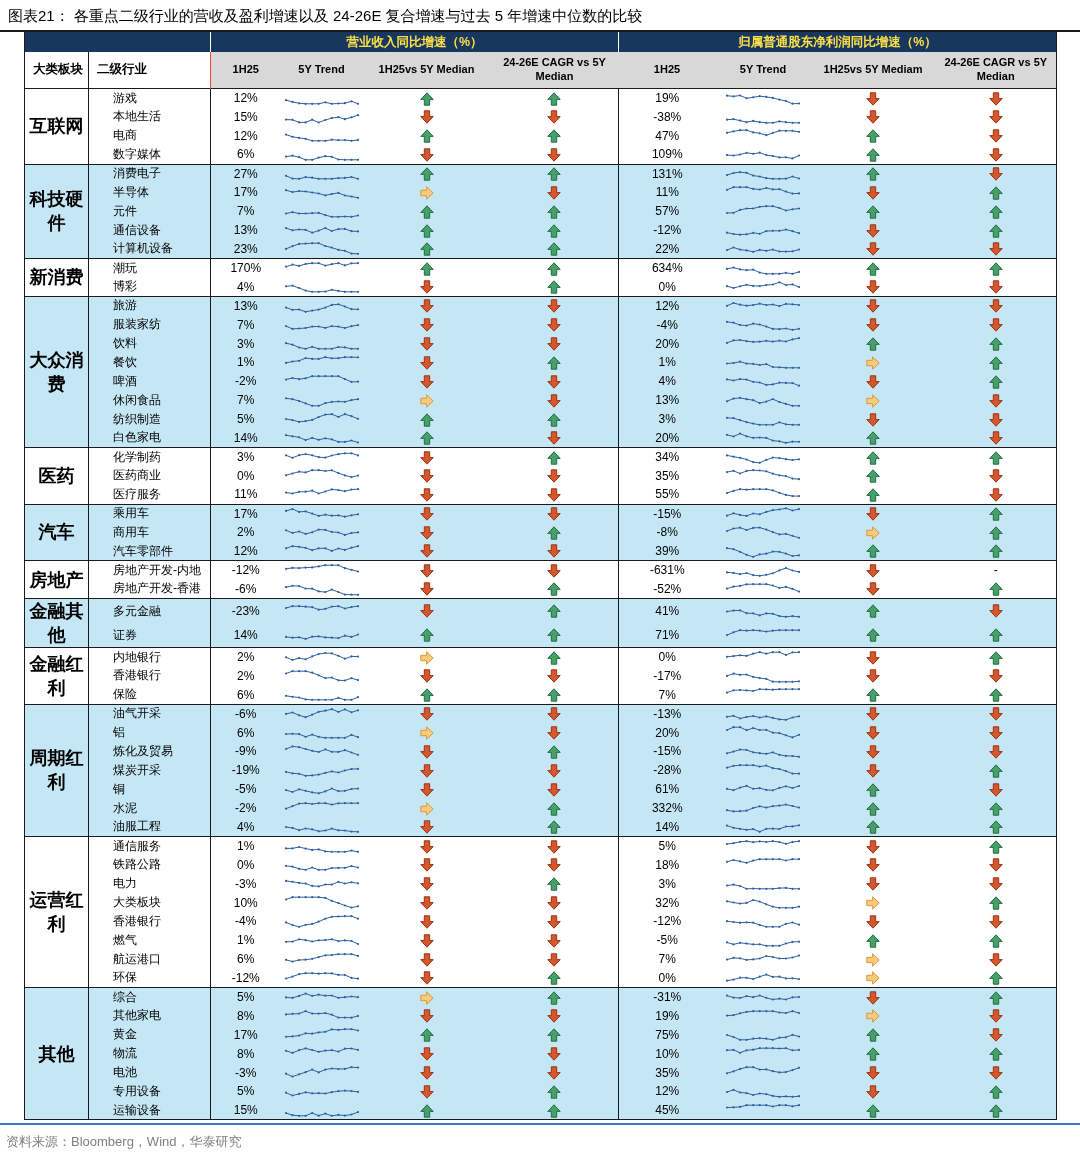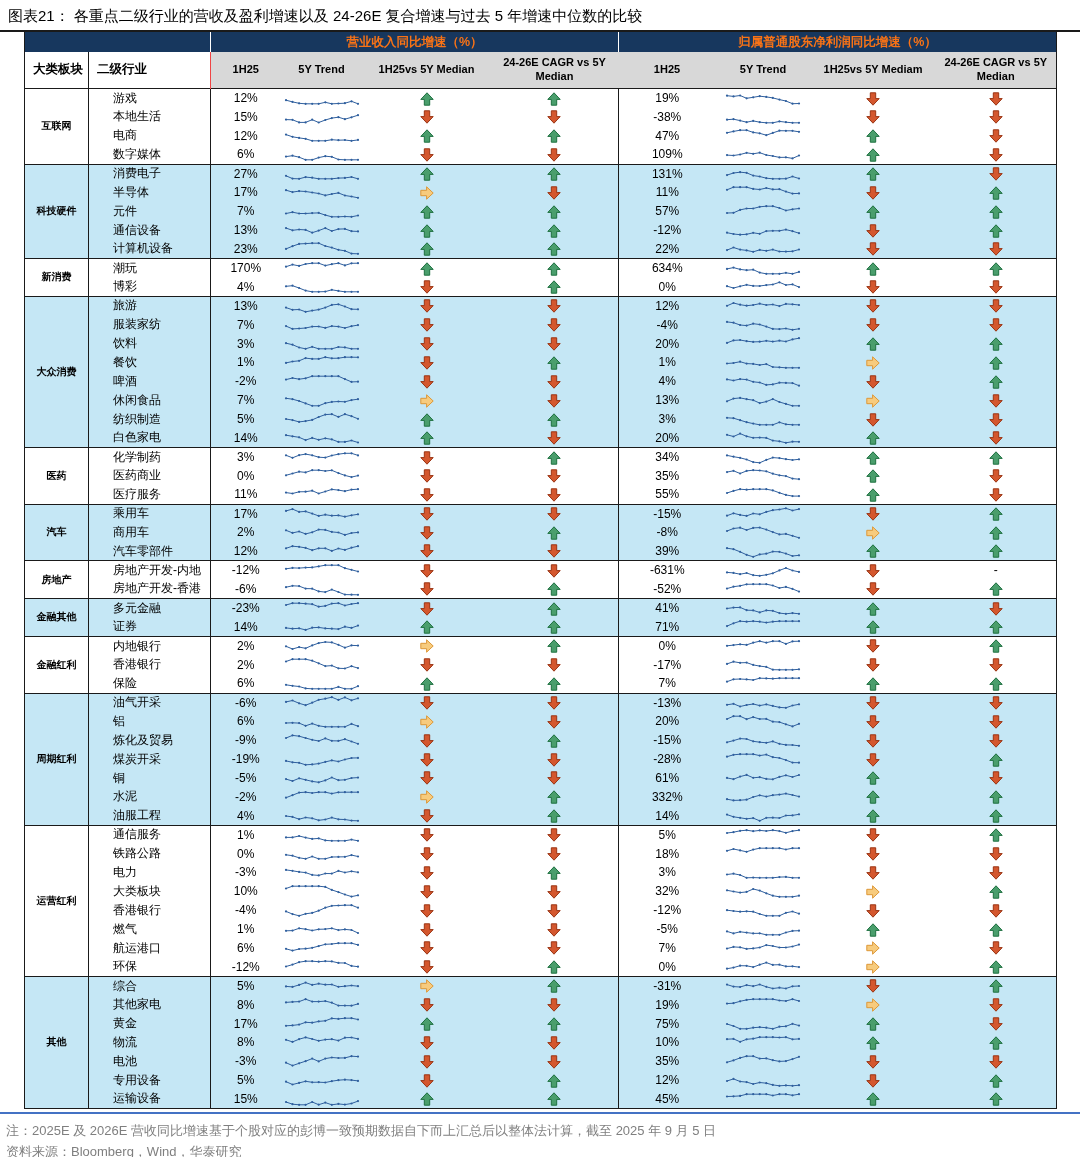--- a/index.html
+++ b/index.html
@@ -1,30 +1,30 @@
 <!DOCTYPE html>
 <html><head>
 <meta charset="utf-8">
 <style>
   html,body{margin:0;padding:0;background:#fff;}
   body{width:1080px;height:1157px;overflow:hidden;font-family:"Liberation Sans","DejaVu Sans",sans-serif;color:#000;}
   .title{font-size:15px;font-weight:normal;padding:7px 0 4px 8px;border-bottom:2px solid #1a1a1a;width:1072px;}
   table{border-collapse:collapse;table-layout:fixed;width:1032px;margin-left:24px;border-left:1px solid #1a1a1a;border-right:1px solid #1a1a1a;border-bottom:1px solid #1a1a1a;}
-  thead .group-row th{background:#17375E;color:#f97316;font-size:12.5px;font-weight:bold;height:20px;padding:0;}
+  thead .group-row th{background:#17375E;color:#fde047;font-size:12.5px;font-weight:bold;height:20px;padding:0;}
   thead .group-row th.grp{border-left:1px solid #fff;}
   thead .sub-row th{background:#D8D8D8;color:#000;font-size:11px;font-weight:bold;height:36px;padding:0 2px;line-height:1.25;vertical-align:middle;margin-left:37px;}
   thead .sub-row th.hsector,thead .sub-row th.hindustry{background:#fff;font-size:12.5px;text-align:left;padding-left:8px;}
   thead .sub-row th.hsector{border-right:1px solid #1a1a1a;}
   thead .sub-row th.hindustry{border-right:1px solid #ef4444;}
   thead .sub-row{border-bottom:1px solid #1a1a1a;}
   tbody{border-top:1px solid #1a1a1a;}
   tbody tr{height:18.9px;}
   tbody.shade td{background:#C5E7F5;}
   td{padding:0;font-size:12px;vertical-align:middle;}
-  td.sector{font-weight:bold;text-align:center;font-size:10px;border-right:1px solid #1a1a1a;}
+  td.sector{font-weight:bold;text-align:center;font-size:18px;border-right:1px solid #1a1a1a;}
   td.industry{text-align:left;padding-left:24px;border-right:1px solid #1a1a1a;}
   td.val{text-align:center;}
   td.b{font-weight:normal;}
   td.trend{text-align:center;}
   td.arr{text-align:center;}
   td.g2{border-left:1px solid #1a1a1a;}
   .spark{display:inline-block;vertical-align:middle;}
   .arrow{display:inline-block;vertical-align:middle;}
   .dash{font-size:12px;}
   .bottom-rule{width:1080px;height:2px;background:#4472C4;margin-top:3px;}
@@ -2852,15 +2852,14 @@
           </svg></td>
         <td class="arr"><svg class="arrow" width="14" height="14" viewBox="0 0 14 14">
             <path d="M7 0.8 L13.2 7.4 H9.7 V13.2 H4.3 V7.4 H0.8 Z" fill="#4A9E6C" stroke="#1E7040" stroke-width="1" stroke-linejoin="round" transform="rotate(0 7 7)"></path>
           </svg></td>
       </tr>
     </tbody>
   </table>
 
 <div class="bottom-rule"></div>
 <div class="footnotes">
-  <div>注：2025E 及 2026E 营收同比增速基于个股对应的彭博一致预期数据自下而上汇总后以整体法计算，截至 2025 年 9 月 5 日</div>
   <div>资料来源：Bloomberg，Wind，华泰研究</div>
 </div>
 
 </body></html>

